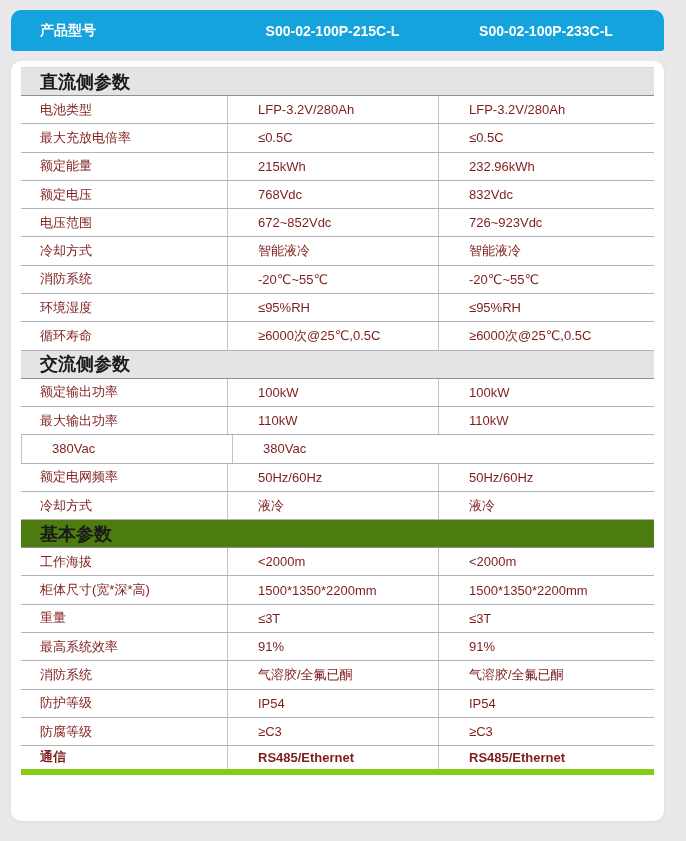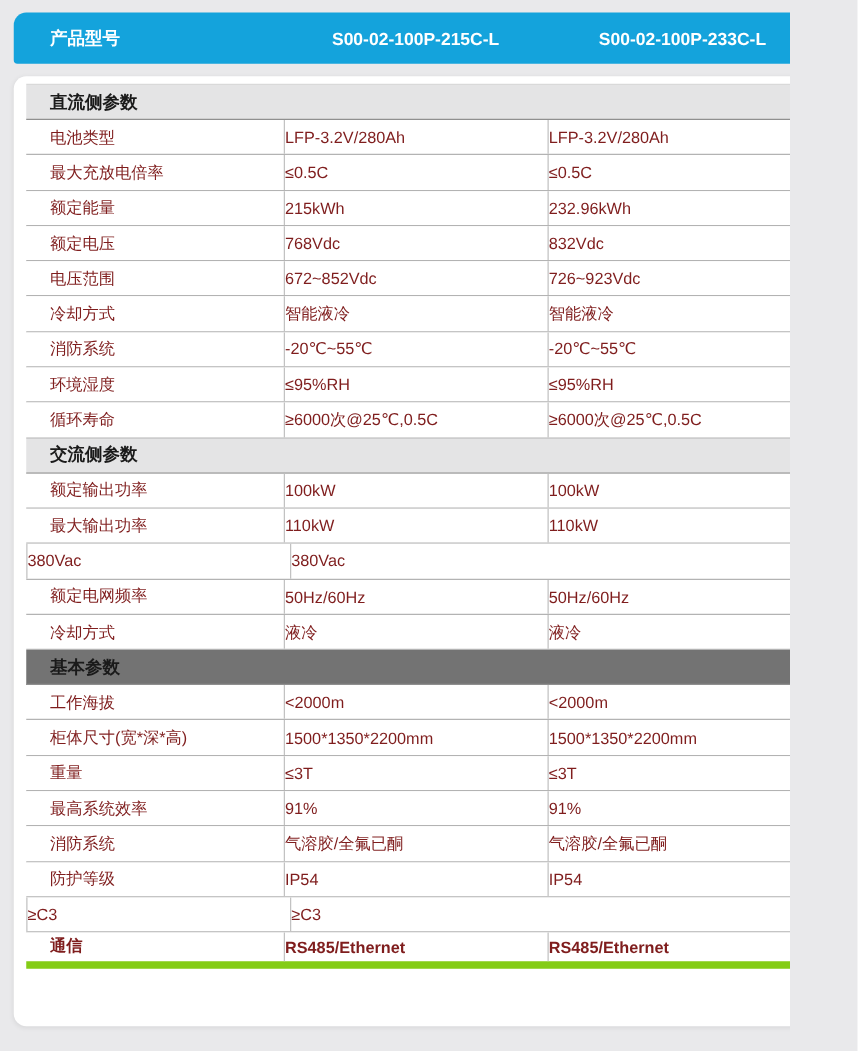--- a/index.html
+++ b/index.html
@@ -2,21 +2,21 @@
 <html><head>
 <meta charset="utf-8">
 <style>
   html,body{margin:0;padding:0;}
   body{
     width:686px;height:841px;
     background:#e9e9eb;
     font-family:"Liberation Sans","DejaVu Sans",sans-serif;
     -webkit-font-smoothing:antialiased;
   }
-  .page{position:relative;width:632px;height:841px;overflow:hidden;}
+  .page{position:relative;width:686px;height:841px;overflow:hidden;}
 
   
   .header-bar{
     position:absolute;left:11px;top:10px;width:653px;height:41px;
     border-radius:10px 10px 3px 3px;
     display:flex;align-items:center;
     color:#ffffff;font-size:14px;font-weight:bold;
     padding:0 10px;box-sizing:border-box;
   }
   .hcell{box-sizing:border-box;}
@@ -32,32 +32,32 @@
     box-shadow:0 1px 4px rgba(0,0,0,0.07);
   }
 
   .spec-table{border-top:1px solid #d9d9d9;}
 
   .section-header{
     height:28px;background:#e4e4e5;
     border-bottom:1px solid #8f8f8f;
     display:flex;align-items:center;
     padding-left:19px;box-sizing:border-box;
-    font-size:14px;font-weight:bold;color:#1a1a1a;
+    font-size:18px;font-weight:bold;color:#1a1a1a;
   }
 
   .spec-row{
     display:flex;height:28.3px;box-sizing:border-box;
     border-bottom:1px solid #b3b3b3;
     font-size:13px;color:#7f1d1d;background:#ffffff;
   }
   .spec-row:last-child{border-bottom:6px solid #84cc16;font-weight:bold;}
   .cell{display:flex;align-items:center;box-sizing:border-box;overflow:hidden;white-space:nowrap;}
   .label-cell{width:206px;padding-left:19px;}
-  .value-cell{width:211px;padding-left:0;border-left:1px solid #c2c2c2;}
+  .value-cell{width:211px;padding-left:30px;border-left:1px solid #c2c2c2;}
   .value-cell.v2{width:216px;}
 </style>
 </head>
 <body style="background: rgb(233, 233, 235);">
 
 <div class="page">
 
   <div class="header-bar" style="background: rgb(20, 163, 220);">
     <div class="hcell hlabel">产品型号</div>
     <div class="hcell hmodel1">S00-02-100P-215C-L</div>
@@ -151,21 +151,21 @@
     <div class="cell value-cell v1">50Hz/60Hz</div>
     <div class="cell value-cell v2">50Hz/60Hz</div>
   </div>
 
   <div class="spec-row">
     <div class="cell label-cell">冷却方式</div>
     <div class="cell value-cell v1">液冷</div>
     <div class="cell value-cell v2">液冷</div>
   </div>
 
-  <div class="section-header" style="background: #737373;">
+  <div class="section-header" style="background: #4d7c0f;">
     <span class="section-title">基本参数</span>
   </div>
 
   <div class="spec-row">
     <div class="cell label-cell">工作海拔</div>
     <div class="cell value-cell v1">&lt;2000m</div>
     <div class="cell value-cell v2">&lt;2000m</div>
   </div>
 
   <div class="spec-row">
@@ -192,20 +192,21 @@
     <div class="cell value-cell v2">气溶胶/全氟已酮</div>
   </div>
 
   <div class="spec-row">
     <div class="cell label-cell">防护等级</div>
     <div class="cell value-cell v1">IP54</div>
     <div class="cell value-cell v2">IP54</div>
   </div>
 
   <div class="spec-row">
+    <div class="cell label-cell">防腐等级</div>
     <div class="cell value-cell v1">≥C3</div>
     <div class="cell value-cell v2">≥C3</div>
   </div>
 
   <div class="spec-row">
     <div class="cell label-cell">通信</div>
     <div class="cell value-cell v1">RS485/Ethernet</div>
     <div class="cell value-cell v2">RS485/Ethernet</div>
   </div>
 </div>

